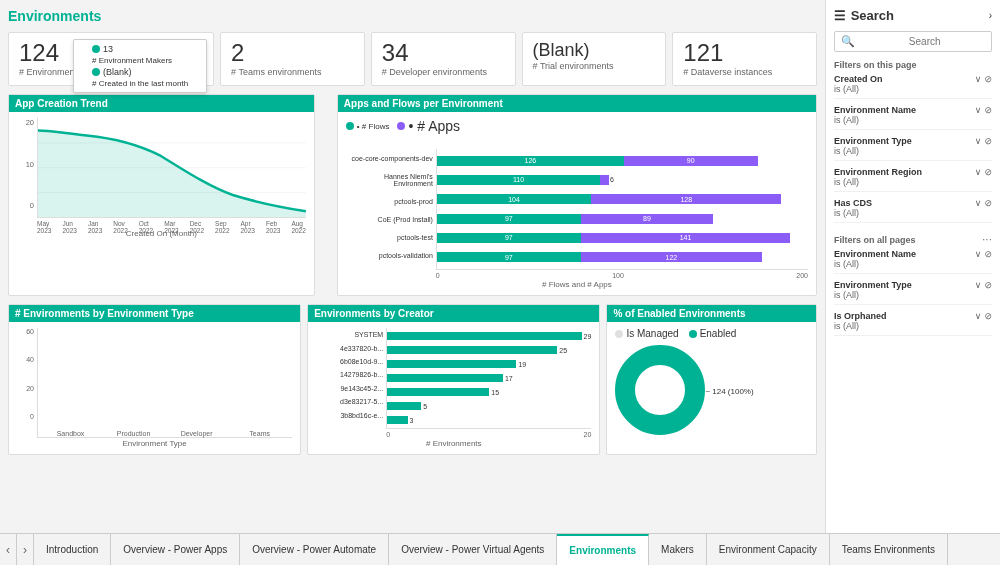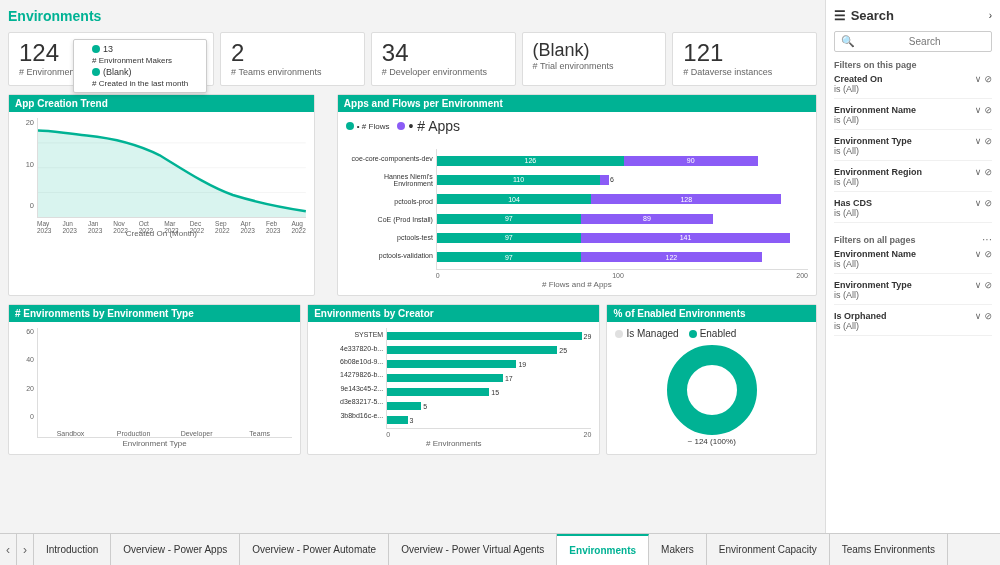--- a/index.html
+++ b/index.html
@@ -310,21 +310,21 @@
         <div style="display:flex;gap:10px;margin-bottom:6px;font-size:10px;">
           <div style="display:flex;align-items:center;gap:3px;">
             <div style="width:8px;height:8px;border-radius:50%;background:#e0e0e0;"></div>
             <span>Is Managed</span>
           </div>
           <div style="display:flex;align-items:center;gap:3px;">
             <div style="width:8px;height:8px;border-radius:50%;background:#00b294;"></div>
             <span>Enabled</span>
           </div>
         </div>
-        <div style="display:flex;flex-direction:column;align-items:center;">
+        <div style="display:flex;align-items:center;">
           <svg width="90" height="90" viewBox="0 0 90 90">
             <circle cx="45" cy="45" r="35" fill="none" stroke="#00b294" stroke-width="20"></circle>
           </svg>
           <div style="font-size:8px;color:#333;margin-top:2px;">~ 124 (100%)</div>
         </div>
       </div>
     </div>
   </div>
 
   <div class="filter-panel">

